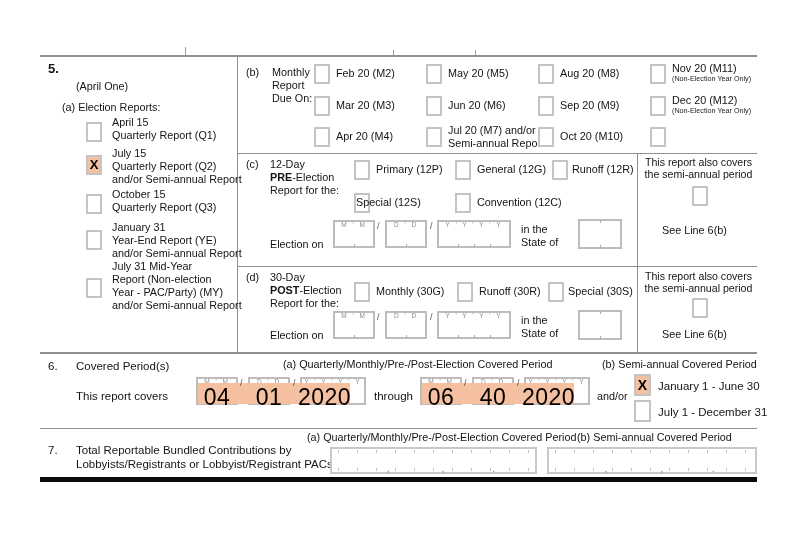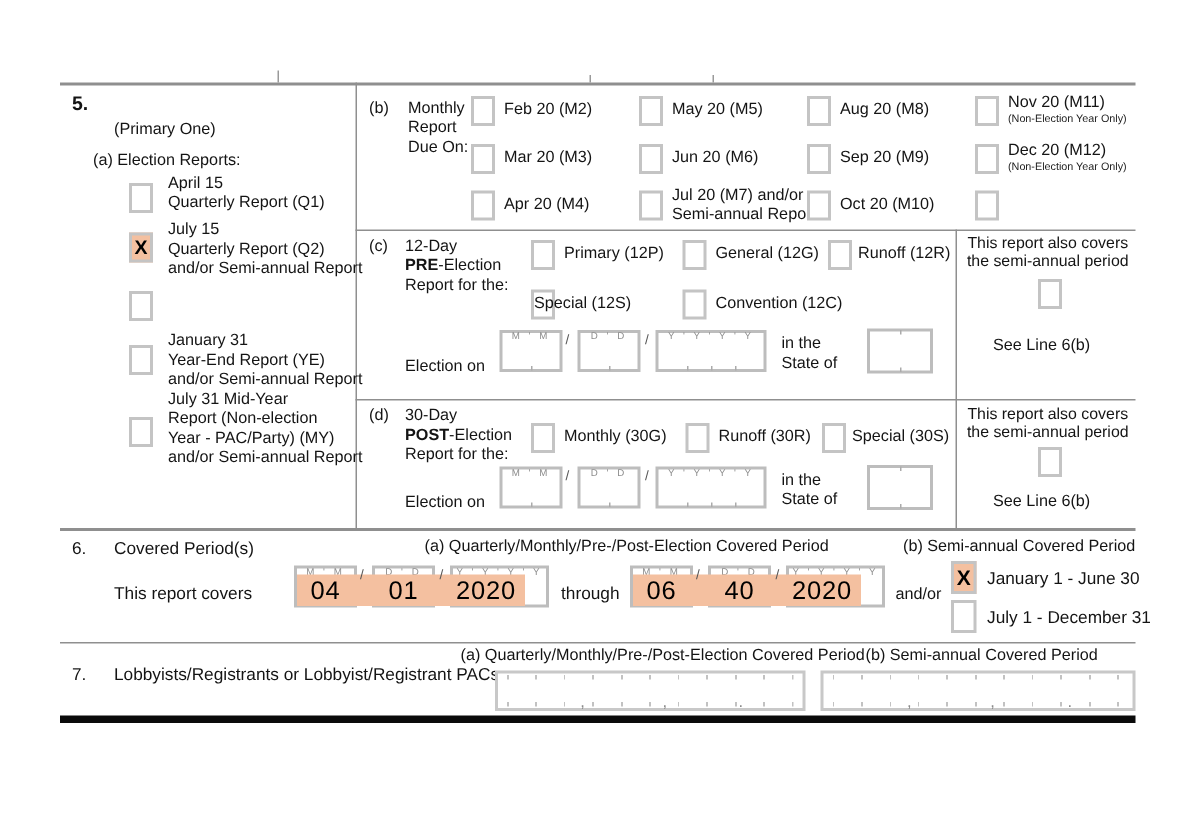--- a/index.html
+++ b/index.html
@@ -20,21 +20,21 @@
   .checked { background:#f4c0a0; }
   
   .dband { position:absolute; height:28px; }
   .dbox { position:absolute; top:0; height:24px; border:2px solid #bdbdbd; z-index:1; }
   .dbox::after { content:""; position:absolute; left:50%; bottom:-1px; width:1px; height:3px; background:#ababab; }
   .dbox.yyyy::after { box-shadow:-16px 0 #ababab, 16px 0 #ababab; }
   .dlabel { position:absolute; top:-1px; left:0; right:0; text-align:center; font-size:6.5px;
             letter-spacing:2px; color:#8d8d8d; z-index:4; white-space:nowrap; }
   .slash { position:absolute; top:1px; font-size:9px; color:#555; z-index:4; }
   .hl { position:absolute; left:2px; top:6px; height:21px; background:#f4c0a0; z-index:2; }
-  .dval { position:absolute; top:7px; z-index:3; font-size:17px; color:#000; text-align:center; letter-spacing:0.5px; }
+  .dval { position:absolute; top:7px; z-index:3; font-size:23px; color:#000; text-align:center; letter-spacing:0.5px; }
   .statebox { position:absolute; width:40px; height:26px; border:2px solid #bdbdbd; background:#fff; }
   .statebox::before { content:""; position:absolute; left:50%; top:-1px; width:1px; height:3px; background:#ababab; }
   .statebox::after  { content:""; position:absolute; left:50%; bottom:-1px; width:1px; height:3px; background:#ababab; }
   
   .amtbox { position:absolute; height:23px; border:2px solid #c8c8c8; background:#fff; }
   .amtbox::before { content:""; position:absolute; top:1px; left:6px; right:6px; height:3px;
         background:repeating-linear-gradient(90deg,#c2c2c2 0 1px,transparent 1px 19px); }
   .amtbox::after { content:""; position:absolute; bottom:1px; left:6px; right:6px; height:3px;
         background:repeating-linear-gradient(90deg,#c2c2c2 0 1px,transparent 1px 19px); }
   .mkr { position:absolute; bottom:-2px; font-size:11px; color:#8a8a8a; }
@@ -53,37 +53,41 @@
   <div class="line" style="left:40px;top:55px;width:717px;height:2px"></div>
   <div class="line" style="left:237px;top:55px;width:1px;height:297px"></div>
   <div class="line" style="left:237px;top:153px;width:520px;height:1px"></div>
   <div class="line" style="left:237px;top:266px;width:520px;height:1px"></div>
   <div class="line" style="left:637px;top:153px;width:1px;height:199px"></div>
   <div class="line" style="left:40px;top:352px;width:717px;height:2px"></div>
   <div class="line" style="left:40px;top:428px;width:717px;height:1px"></div>
   <div class="abs" style="left:40px;top:477px;width:717px;height:5px;background:#0a0a0a"></div>
 
   <div class="abs t12 b" style="left:48px;top:62px;font-size:13px">5.</div>
-  <div class="abs t" style="left:76px;top:80px">(Primary One)</div>
+  <div class="abs t" style="left:76px;top:80px">(April One)</div>
   <div class="abs t" style="left:62px;top:101px">(a) Election Reports:</div>
 
   <div class="cb" style="left:86px;top:122px"></div>
   <div class="abs t" style="left:112px;top:116px">
     <div>April 15</div>
     <div>Quarterly Report (Q1)</div>
   </div>
 
   <div class="cb checked" style="left:86px;top:155px">X</div>
   <div class="abs t" style="left:112px;top:147px">
     <div>July 15</div>
     <div>Quarterly Report (Q2)</div>
     <div>and/or Semi-annual Report</div>
   </div>
 
   <div class="cb" style="left:86px;top:194px"></div>
+  <div class="abs t" style="left:112px;top:188px">
+    <div>October 15</div>
+    <div>Quarterly Report (Q3)</div>
+  </div>
 
   <div class="cb" style="left:86px;top:230px"></div>
   <div class="abs t" style="left:112px;top:221px">
     <div>January 31</div>
     <div>Year-End Report (YE)</div>
     <div>and/or Semi-annual Report</div>
   </div>
 
   <div class="cb" style="left:86px;top:278px"></div>
   <div class="abs t" style="left:112px;top:260px">
@@ -266,20 +270,21 @@
 
   <div class="cb2 checked" style="left:634px;top:374px">X</div>
   <div class="abs t12" style="left:658px;top:379px">January 1 - June 30</div>
   <div class="cb2" style="left:634px;top:400px"></div>
   <div class="abs t12" style="left:658px;top:405px">July 1 - December 31</div>
 
   <div class="abs t" style="left:307px;top:431px">(a) Quarterly/Monthly/Pre-/Post-Election Covered Period</div>
   <div class="abs t" style="left:577px;top:431px">(b) Semi-annual Covered Period</div>
   <div class="abs t12" style="left:48px;top:443px">7.</div>
   <div class="abs t12" style="left:76px;top:443px">
+    <div>Total Reportable Bundled Contributions by</div>
     <div>Lobbyists/Registrants or Lobbyist/Registrant PACs</div>
   </div>
 
   <div class="amtbox" style="left:330px;top:447px;width:203px">
     <span class="mkr" style="left:27%">,</span>
     <span class="mkr" style="left:54%">,</span>
     <span class="mkr" style="left:79%">.</span>
   </div>
   <div class="amtbox" style="left:547px;top:447px;width:206px">
     <span class="mkr" style="left:27%">,</span>

